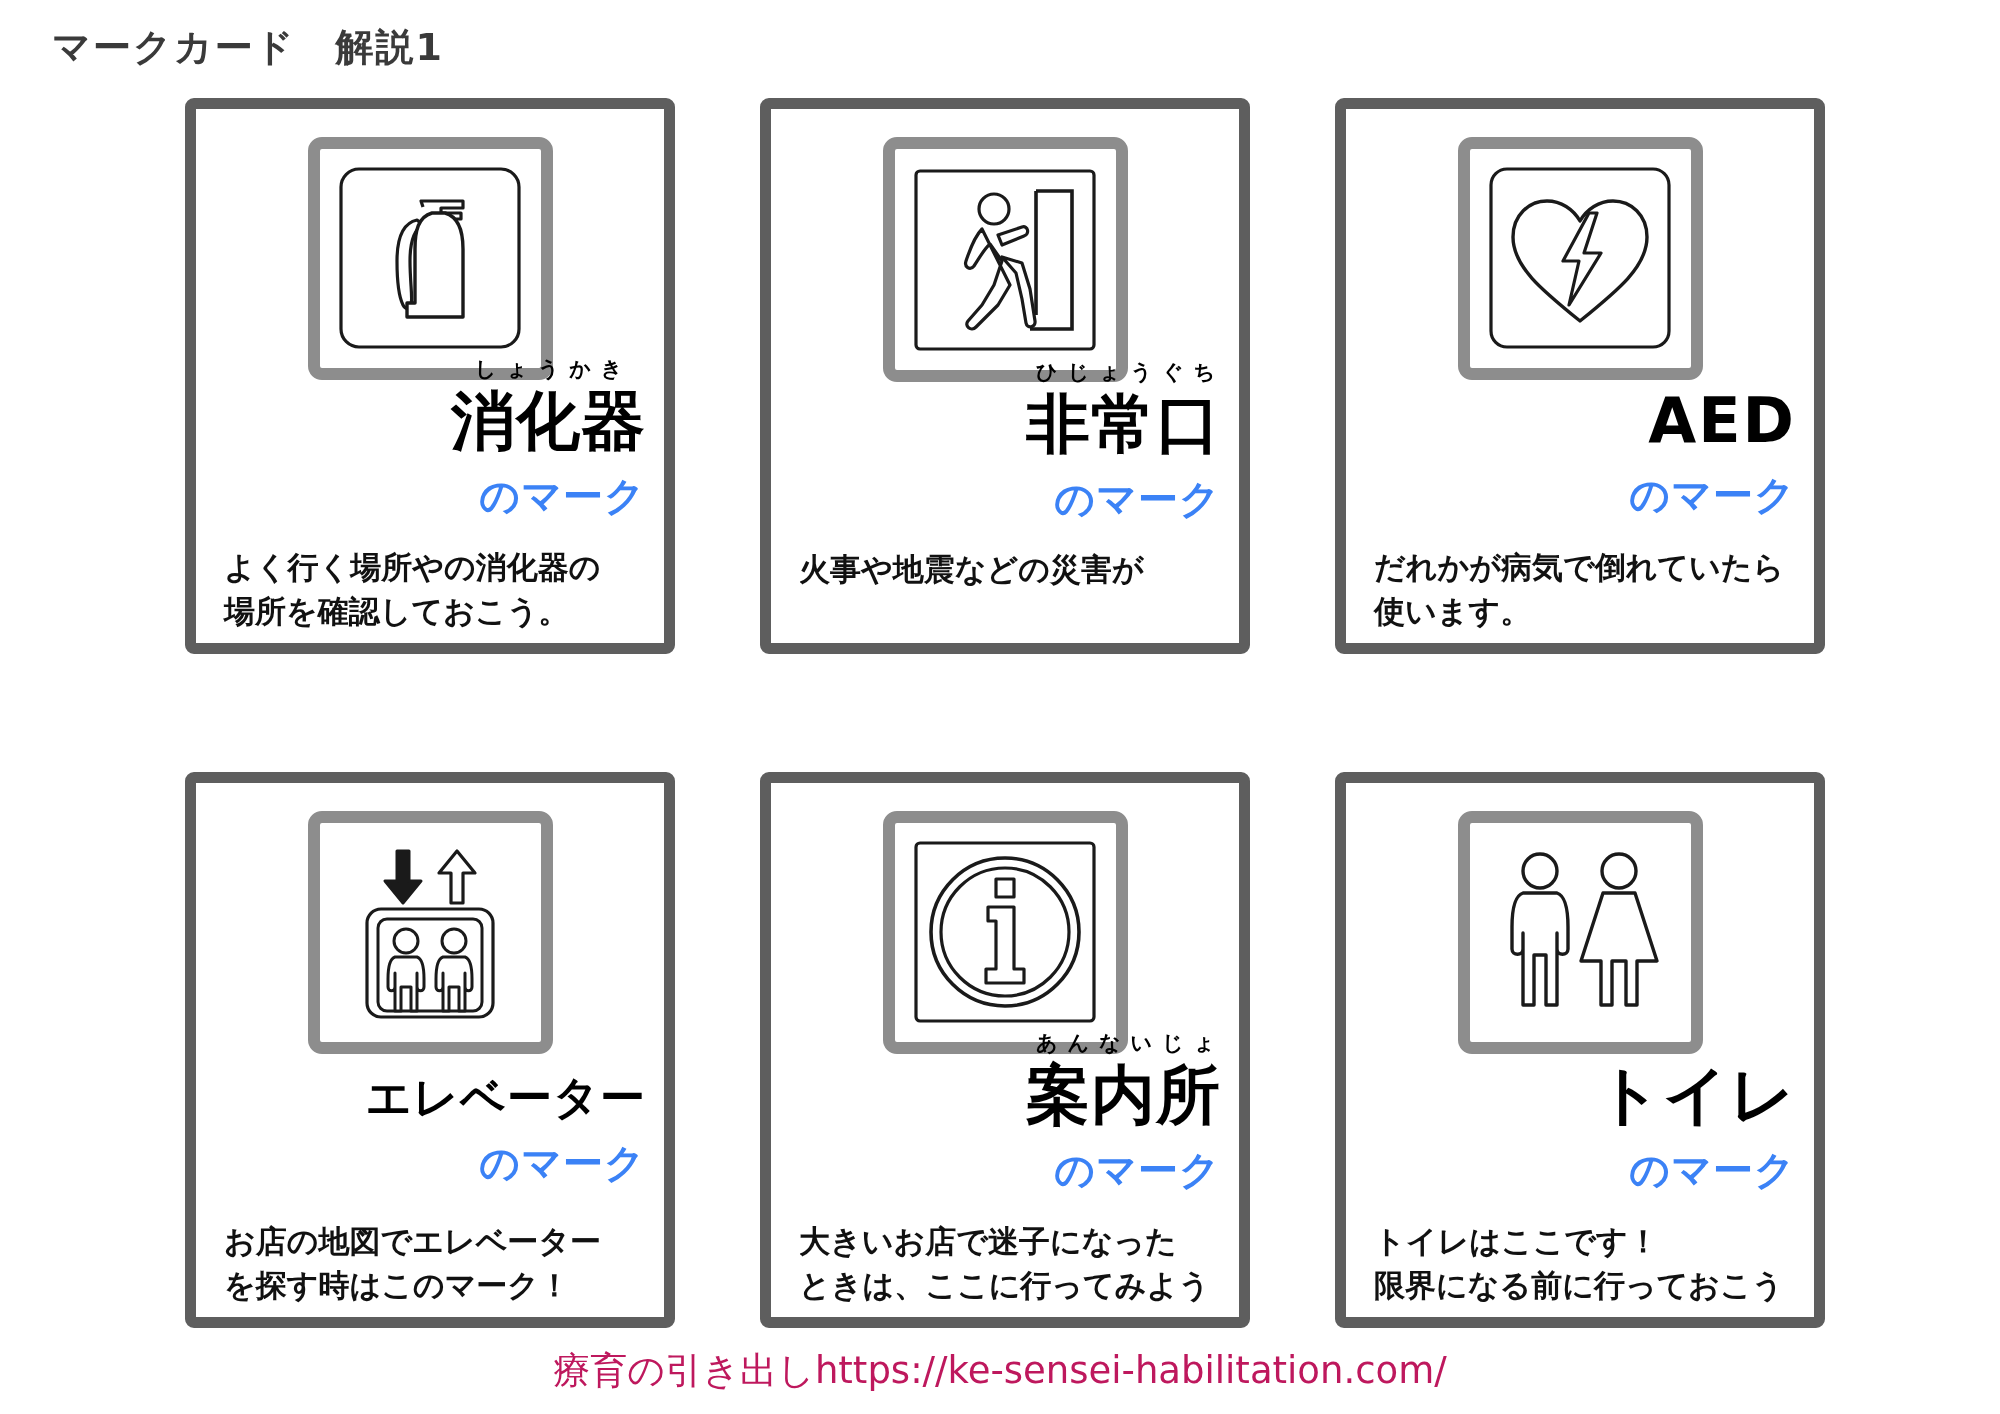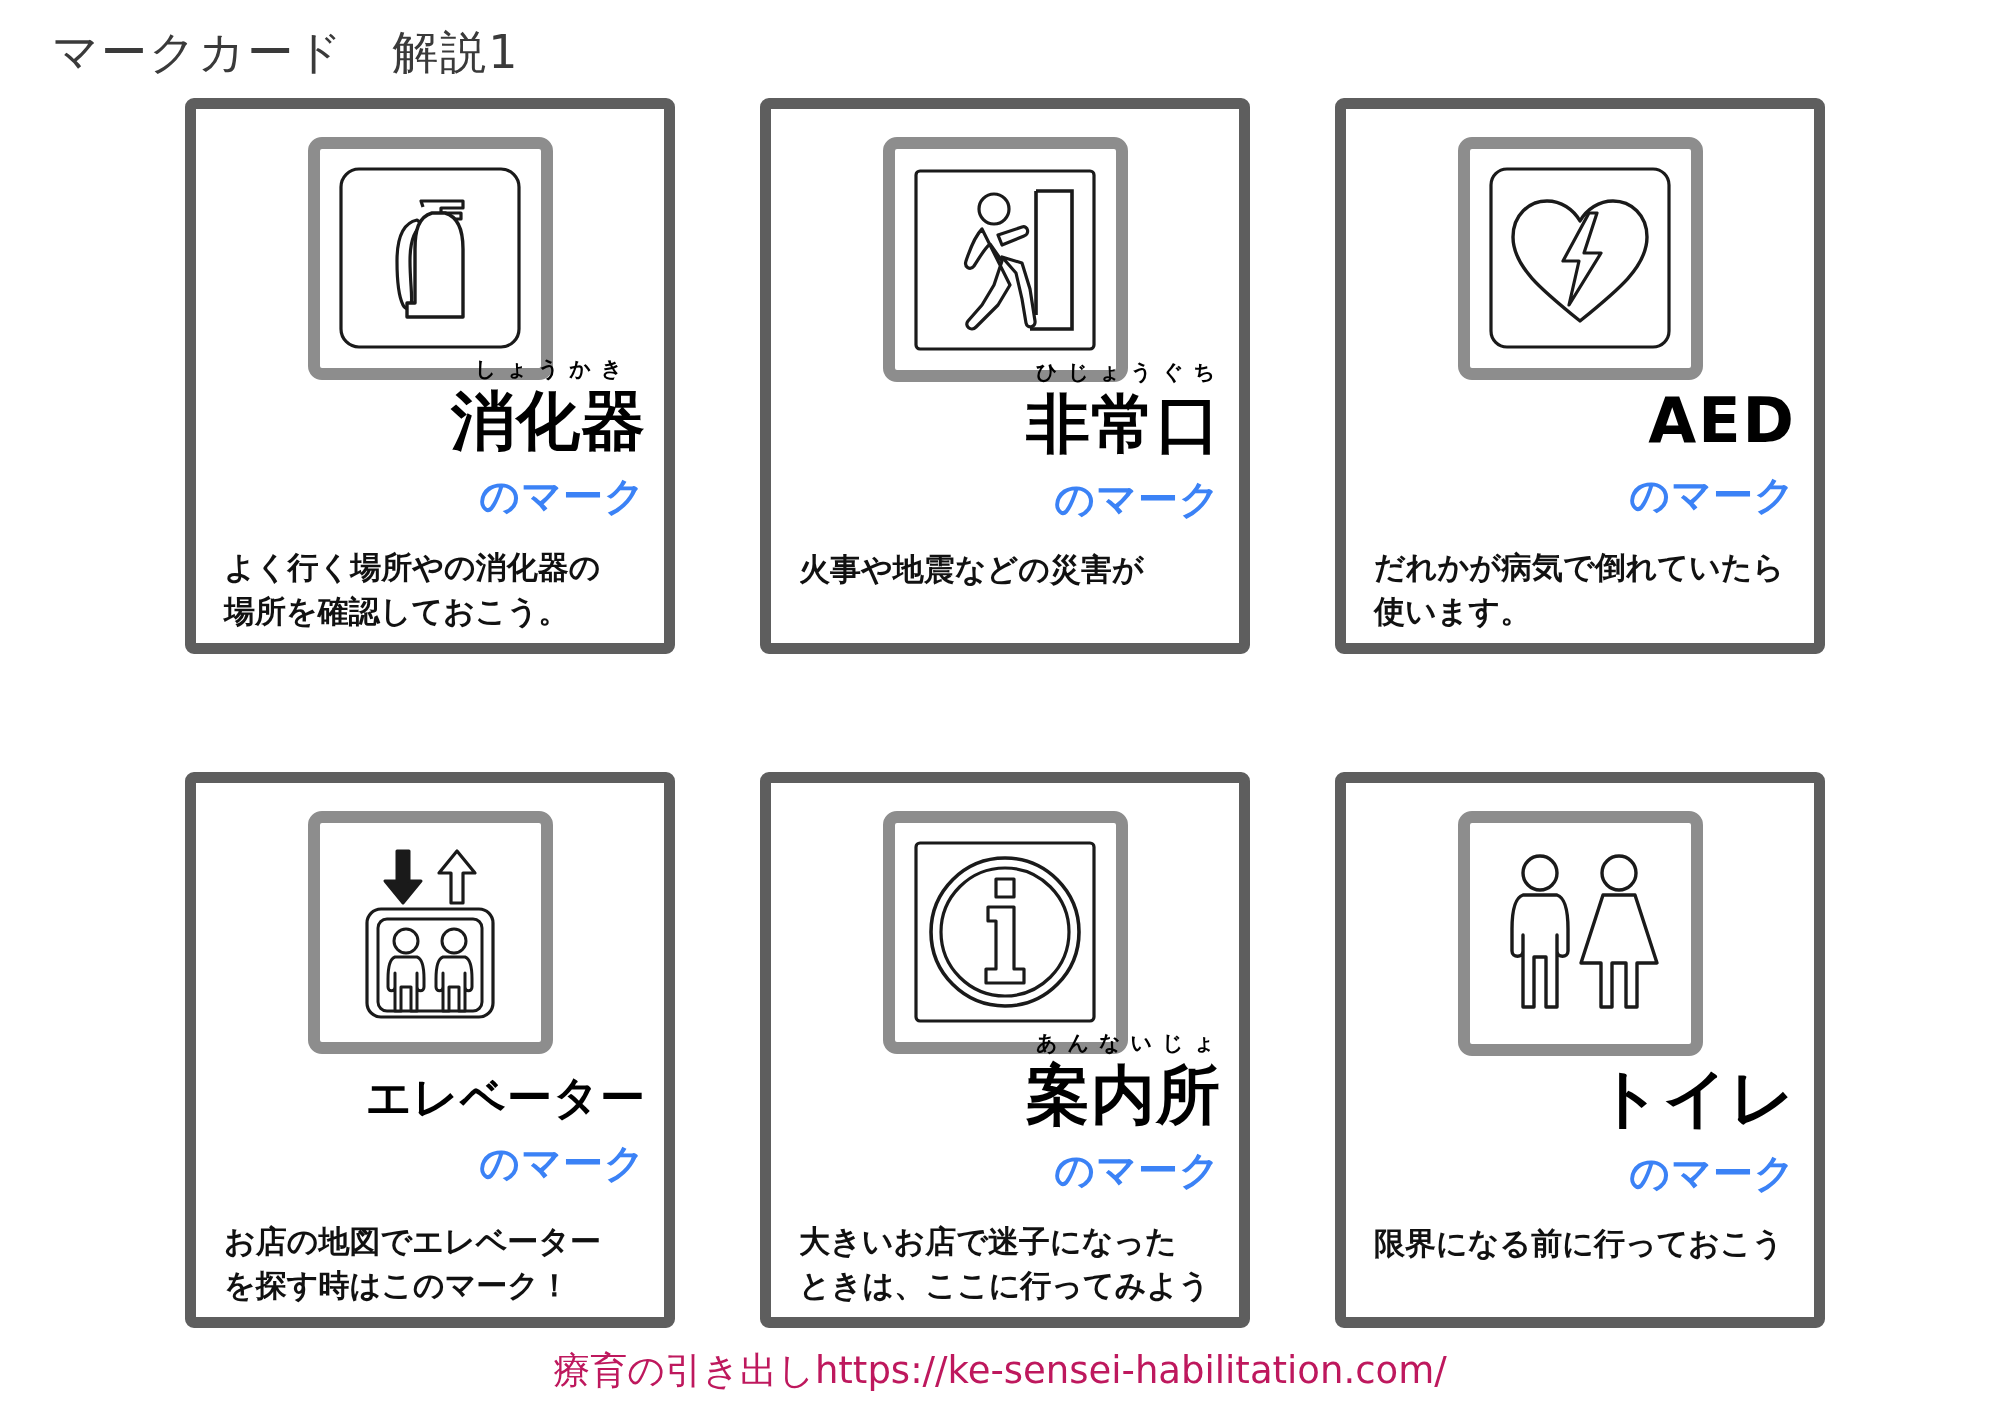--- a/index.html
+++ b/index.html
@@ -11,22 +11,22 @@
     font-family: "DejaVu Sans", "Liberation Sans", sans-serif;
     overflow: hidden;
     position: relative;
   }
 
   
   .sheet-title {
     position: absolute;
     left: 52px;
     top: 22px;
-    font-size: 46px;
-    font-weight: 400;
+    font-size: 38px;
+    font-weight: 700;
     color: #3a3a3a;
     letter-spacing: 2px;
     white-space: pre;
   }
 
   
   .card-grid {
     position: absolute;
     left: 185px;
     top: 98px;
@@ -324,19 +324,20 @@
 
     <div class="title-line">
       <span class="title-main">
         <span class="ruby"></span>
         <span>トイレ</span>
       </span>
       <span class="title-suffix">のマーク</span>
     </div>
 
     <div class="desc">
+      <div>トイレはここです！</div>
       <div>限界になる前に行っておこう</div>
     </div>
   </div>
 
 </div>
 
 <div class="footer">療育の引き出しhttps://ke-sensei-habilitation.com/</div>
 
 </body></html>

